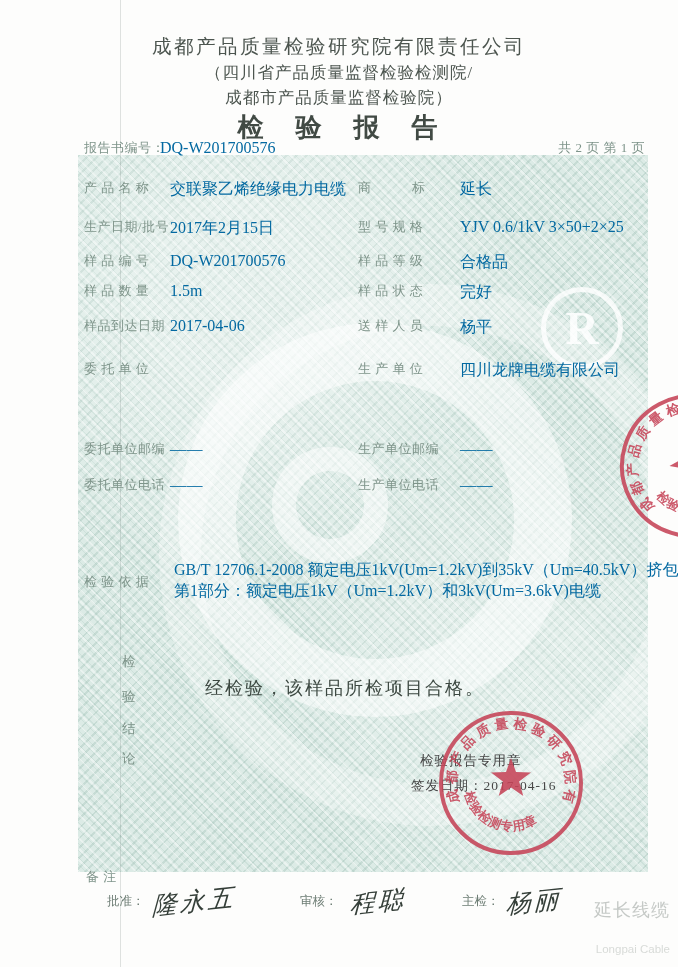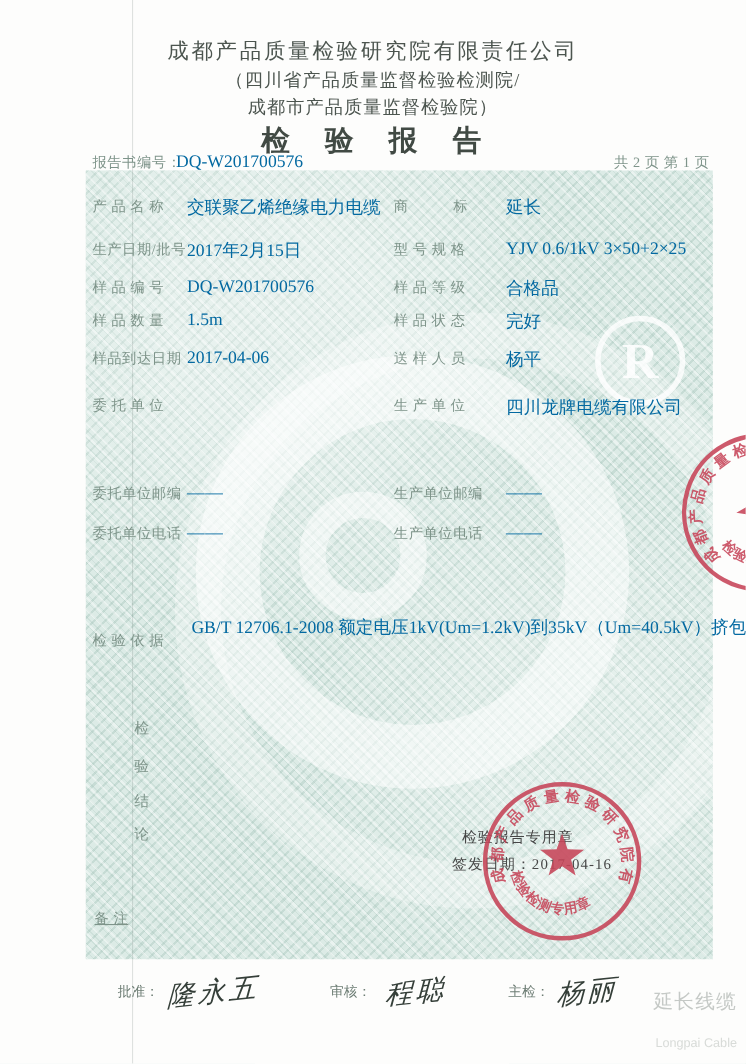--- a/index.html
+++ b/index.html
@@ -125,27 +125,29 @@
   </div>
   <div class="fr" style="top:476px;">
     <span class="ll lbl">委托单位电话</span>
     <span class="lv val lbl">——</span>
     <span class="rl lbl">生产单位电话</span>
     <span class="rv val lbl">——</span>
   </div>
 
   <div class="txt lbl" style="left:84px;top:573px;">检 验 依 据</div>
   <div class="txt val basis-line" style="top:560px;">GB/T 12706.1-2008 额定电压1kV(Um=1.2kV)到35kV（Um=40.5kV）挤包绝缘电力电缆及附件</div>
+  <div class="txt val basis-line" style="top:581px;">第1部分：额定电压1kV（Um=1.2kV）和3kV(Um=3.6kV)电缆</div>
 
   <span class="vchar" style="top:653px;">检</span>
   <span class="vchar" style="top:688px;">验</span>
   <span class="vchar" style="top:720px;">结</span>
   <span class="vchar" style="top:750px;">论</span>
+  <div class="txt conclusion">经检验，该样品所检项目合格。</div>
 
-  <div class="txt lbl" style="left:86px;top:826px;text-decoration:underline;">备 注</div>
+  <div class="txt lbl" style="left:86px;top:868px;">备 注</div>
 
   <div class="txt sealnote" style="left:420px;top:752px;">检验报告专用章</div>
   <div class="txt sealnote" style="left:411px;top:777px;">签发日期：2017-04-16</div>
 
   <svg class="stamp" style="left:436px;top:708px;" width="150" height="150" viewBox="-75 -75 150 150">
     <defs>
       <path id="ringPath" d="M -51.7 18.8 A 55 55 0 1 1 51.7 18.8"></path>
       <path id="botPath" d="M -46 10 A 47 47 0 0 0 46 10"></path>
     </defs>
     <circle cx="0" cy="0" r="70" fill="none" stroke="#c64458" stroke-width="4"></circle>

